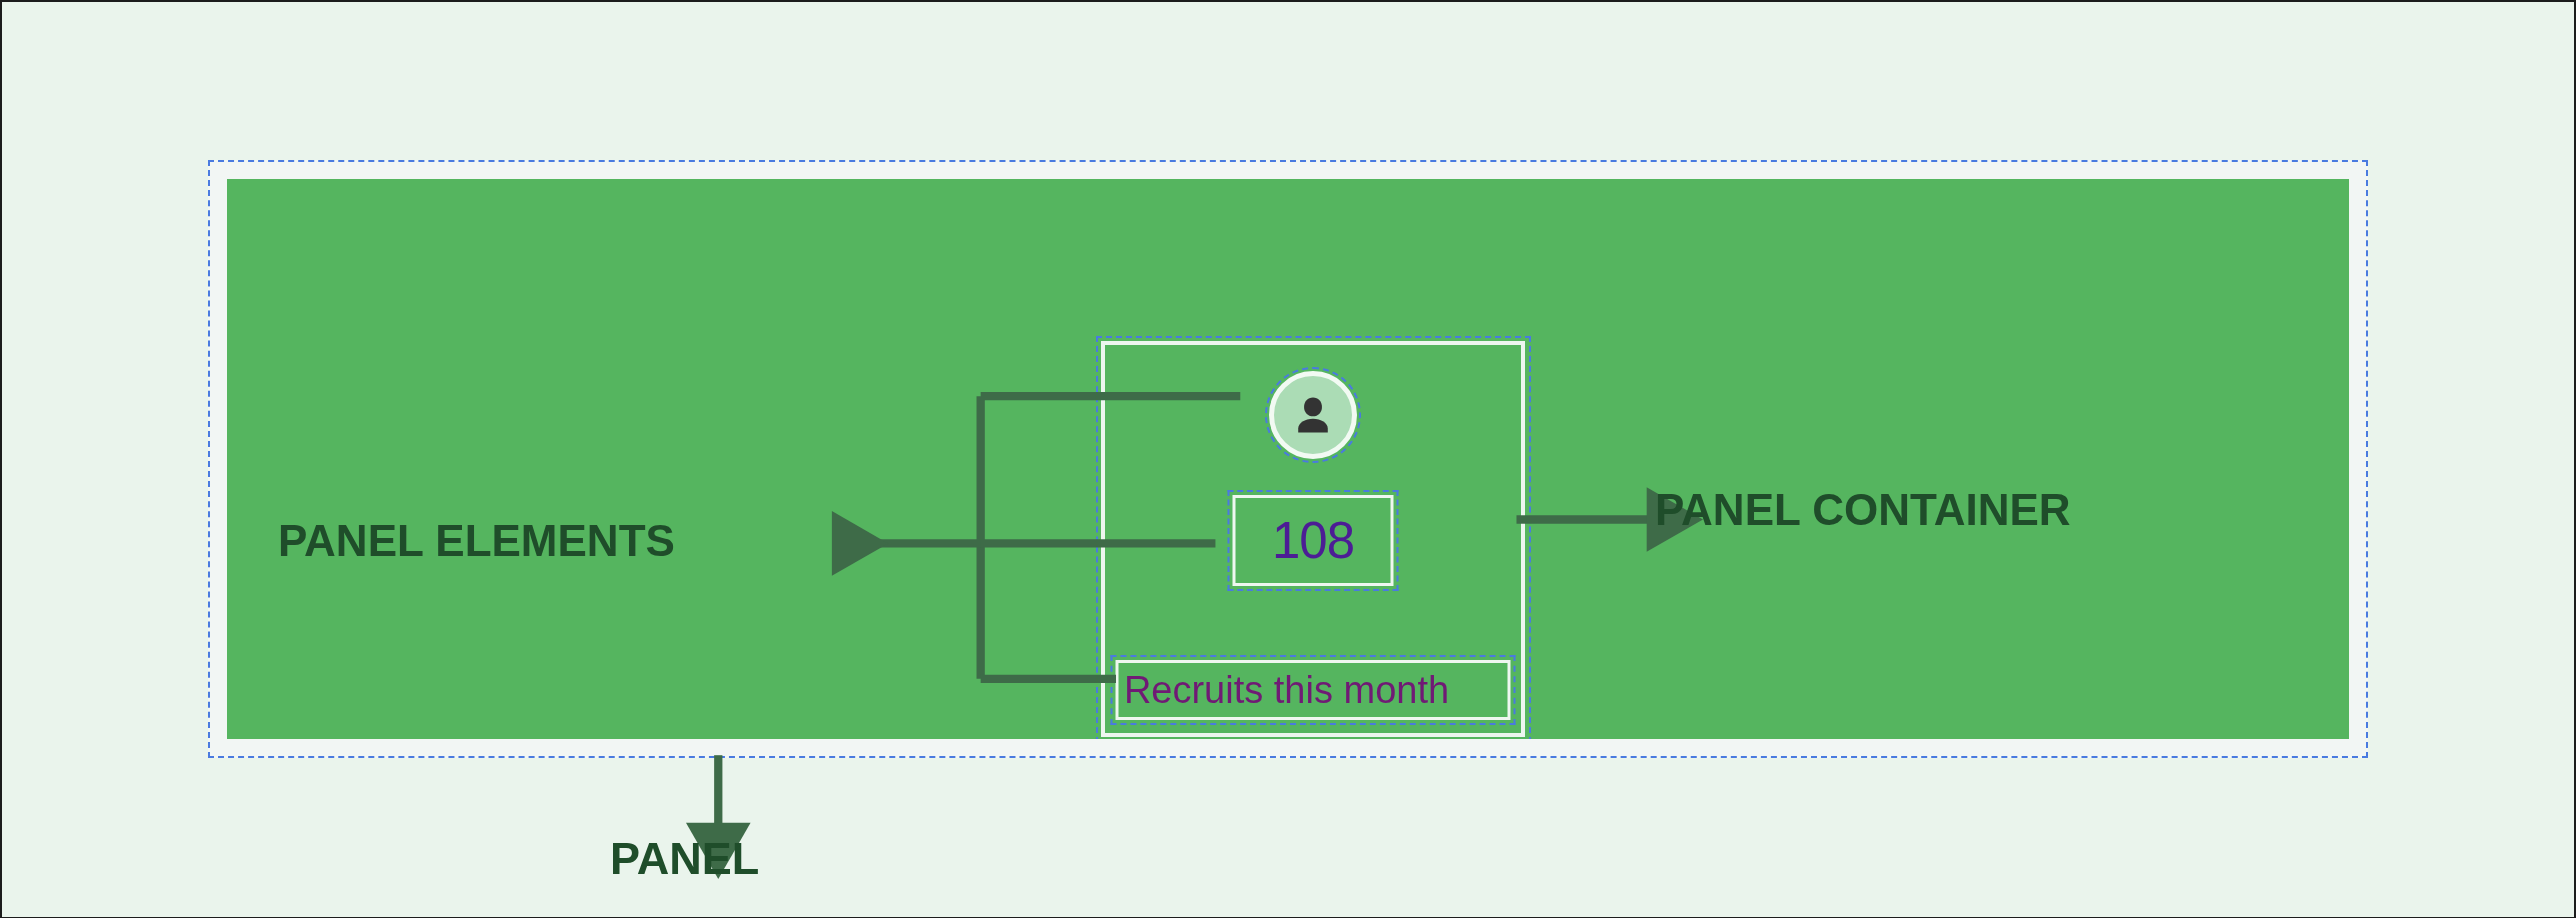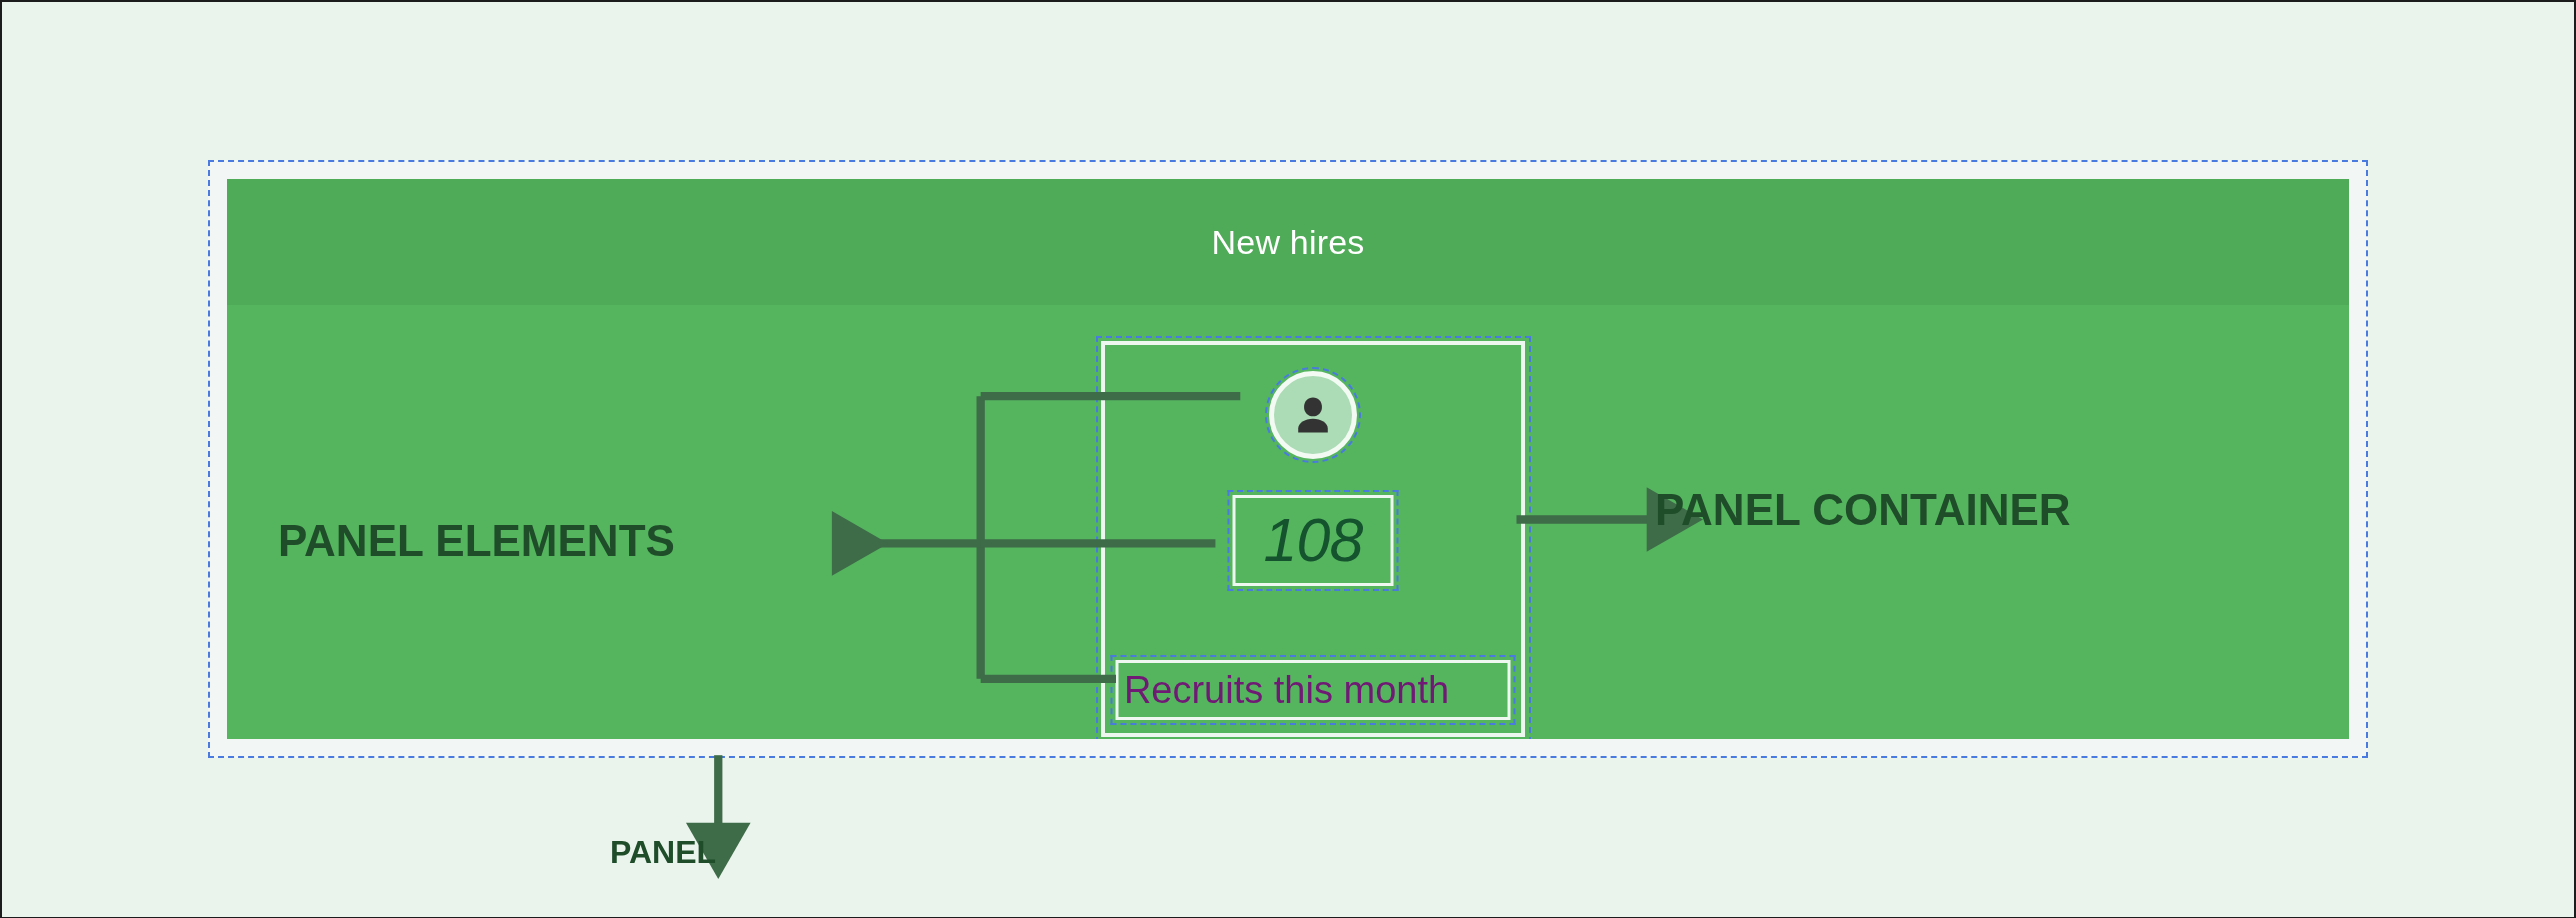--- a/index.html
+++ b/index.html
@@ -119,26 +119,25 @@
   .value-inner {
     width: 100%;
     height: 100%;
     box-sizing: border-box;
     border: 3.7px solid #eef7f0;
     display: flex;
     align-items: center;
     justify-content: center;
   }
   .value-text {
-    color: #14532d;
-    font-size: 61px;
+    color: #4c1d95;
+    font-size: 51px;
     font-weight: 400;
     line-height: 1;
     letter-spacing: -0.9px;
-    font-style: italic;
   }
 
   
   .label-dashed {
     position: absolute;
     left: 50%;
     top: 310px;
     transform: translateX(-50%);
     width: 405px;
     height: 70px;
@@ -178,33 +177,30 @@
   .anno {
     position: absolute;
     color: #1f4d2a;
     font-weight: bold;
     font-size: 44px;
     line-height: 1;
     white-space: nowrap;
   }
   .anno-elements { left: 276px; top: 517px; }
   .anno-container { left: 1653px; top: 486px; }
-  .anno-panel { left: 608px; top: 834px; font-size: 32px; }
+  .anno-panel { left: 608px; top: 834px; font-size: 45px; }
 </style>
 </head>
 <body>
 
 <div id="stage">
 
   <div class="panel-dashed">
     <div class="panel-body">
 
-      <div class="panel-header">
-        <span class="panel-title">New hires</span>
-      </div>
 
       <div class="container-dashed">
         <div class="container-inner">
 
           <div class="avatar-wrap">
             <div class="avatar-ring">
               <span>
                 <svg width="50" height="50" viewBox="0 0 24 24" aria-hidden="true">
                   <path fill="#333333" d="M12 12.6c2.5 0 4.3-2 4.3-4.5S14.5 3.6 12 3.6 7.7 5.6 7.7 8.1s1.8 4.5 4.3 4.5z"></path>
                   <path fill="#333333" d="M12 13.8c-3.9 0-7.1 2.1-7.1 4.7v1.9h14.2v-1.9c0-2.6-3.2-4.7-7.1-4.7z"></path>

